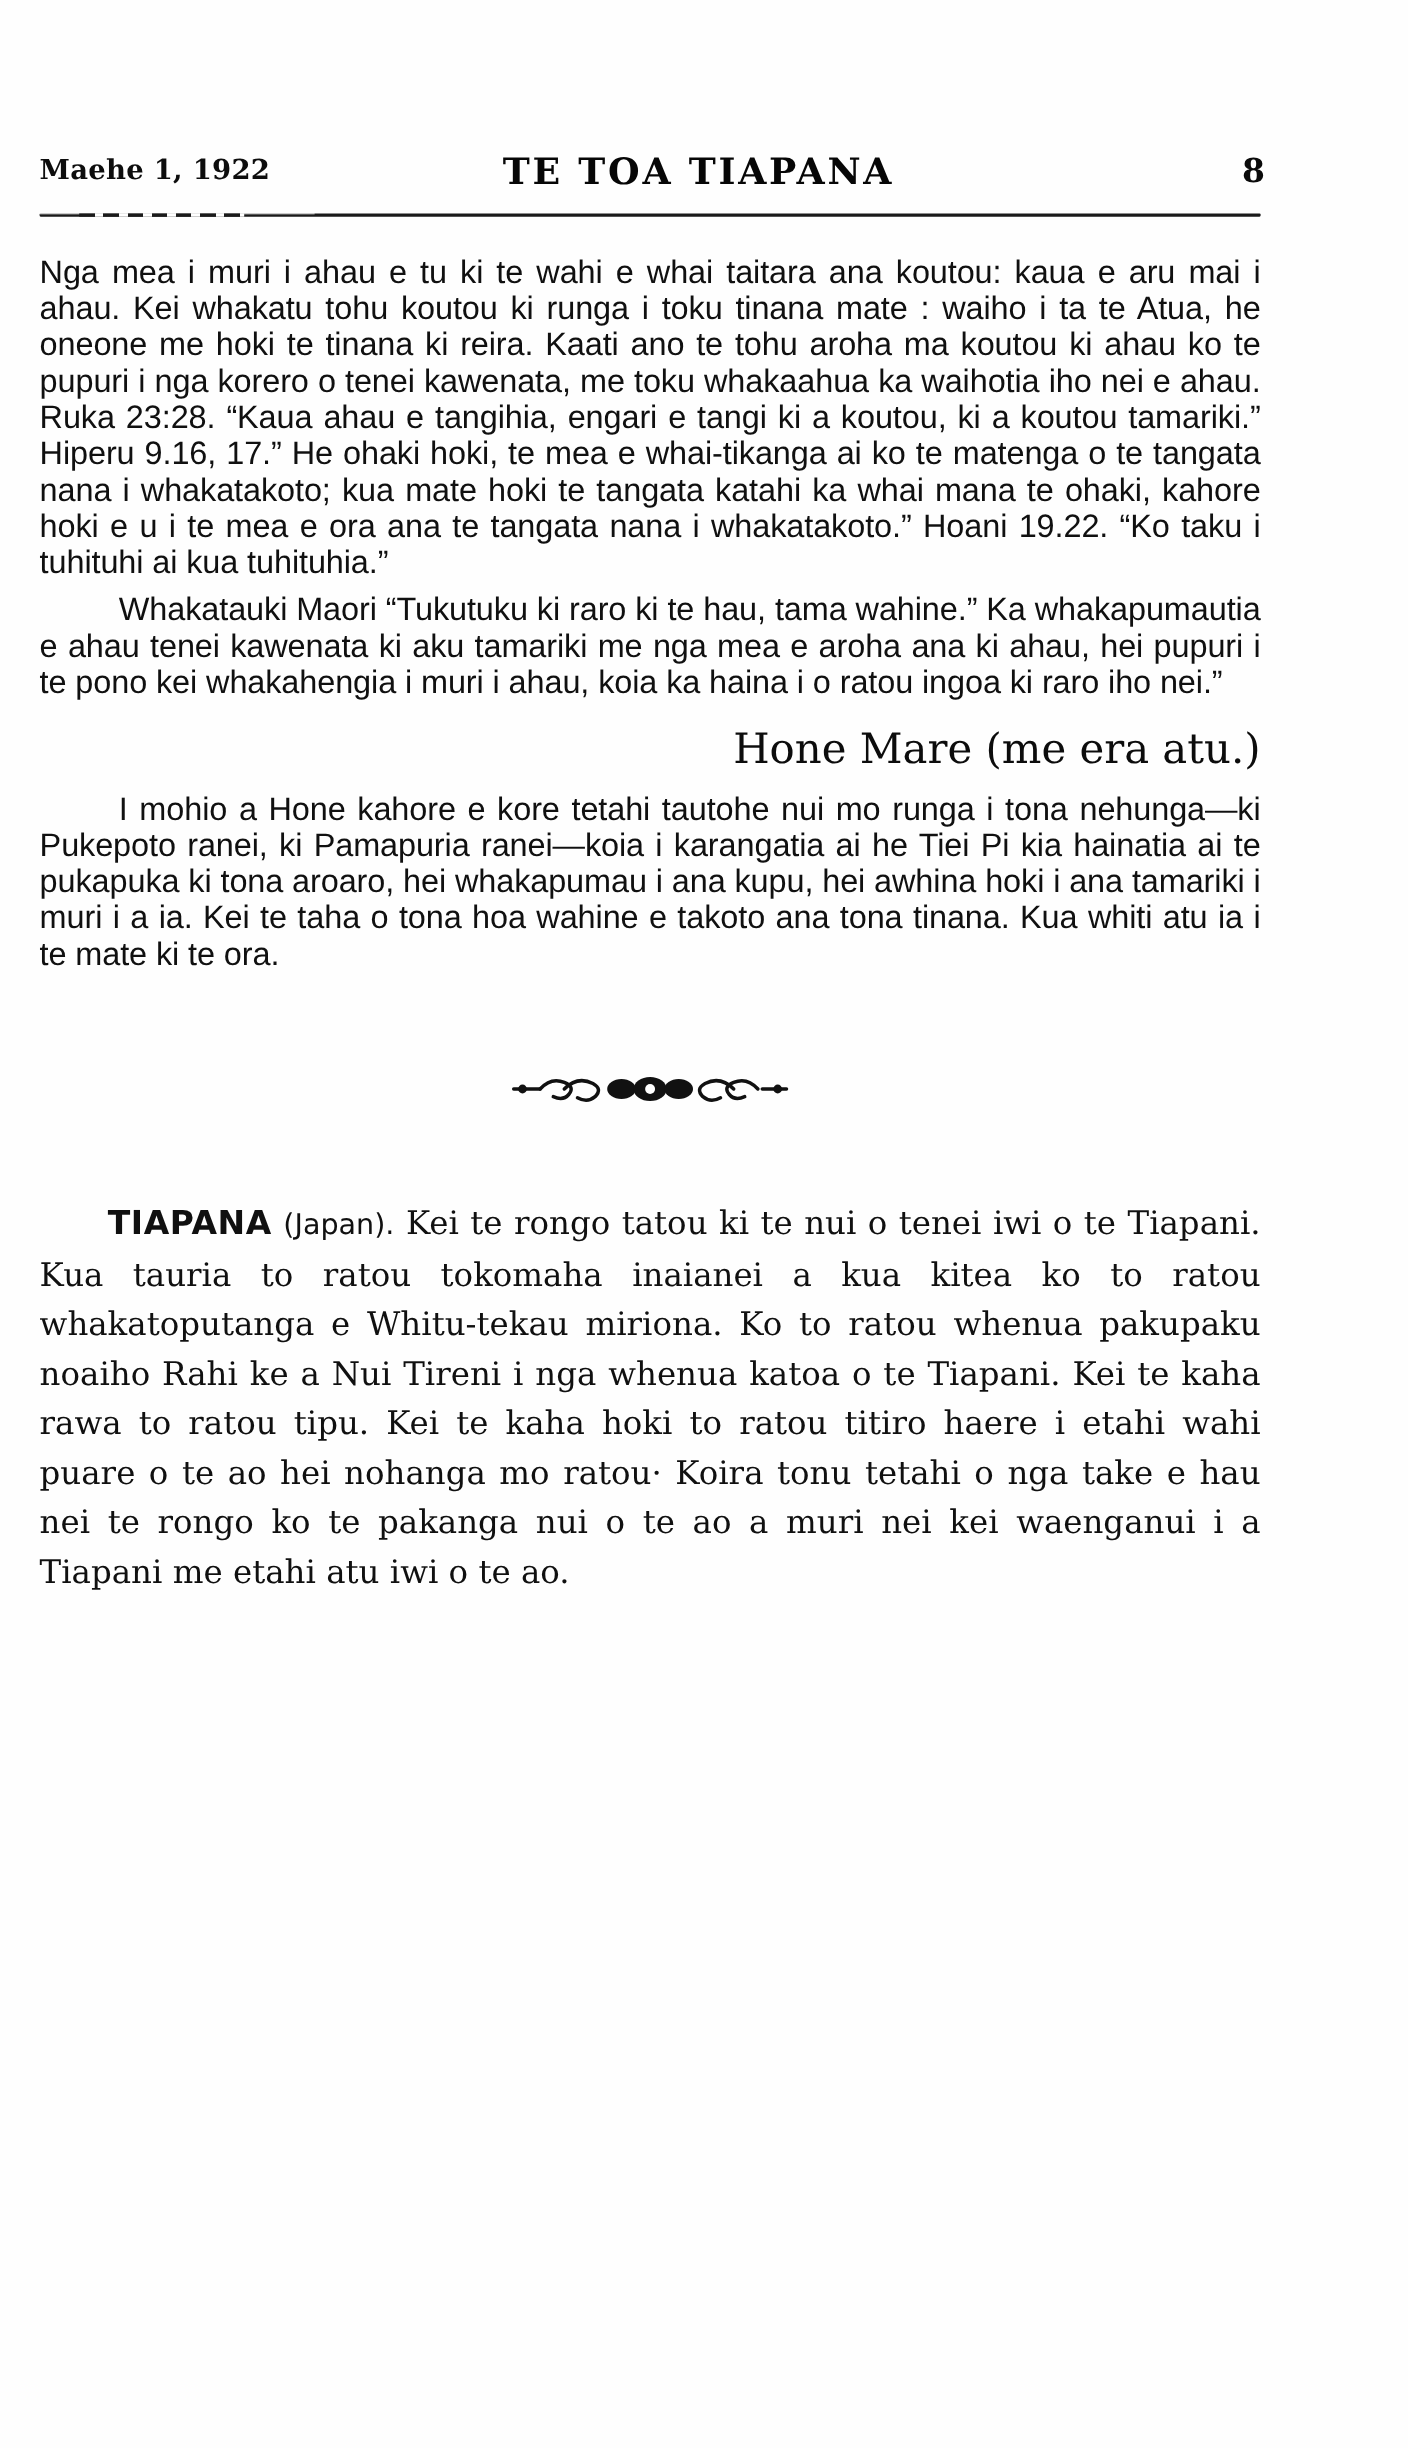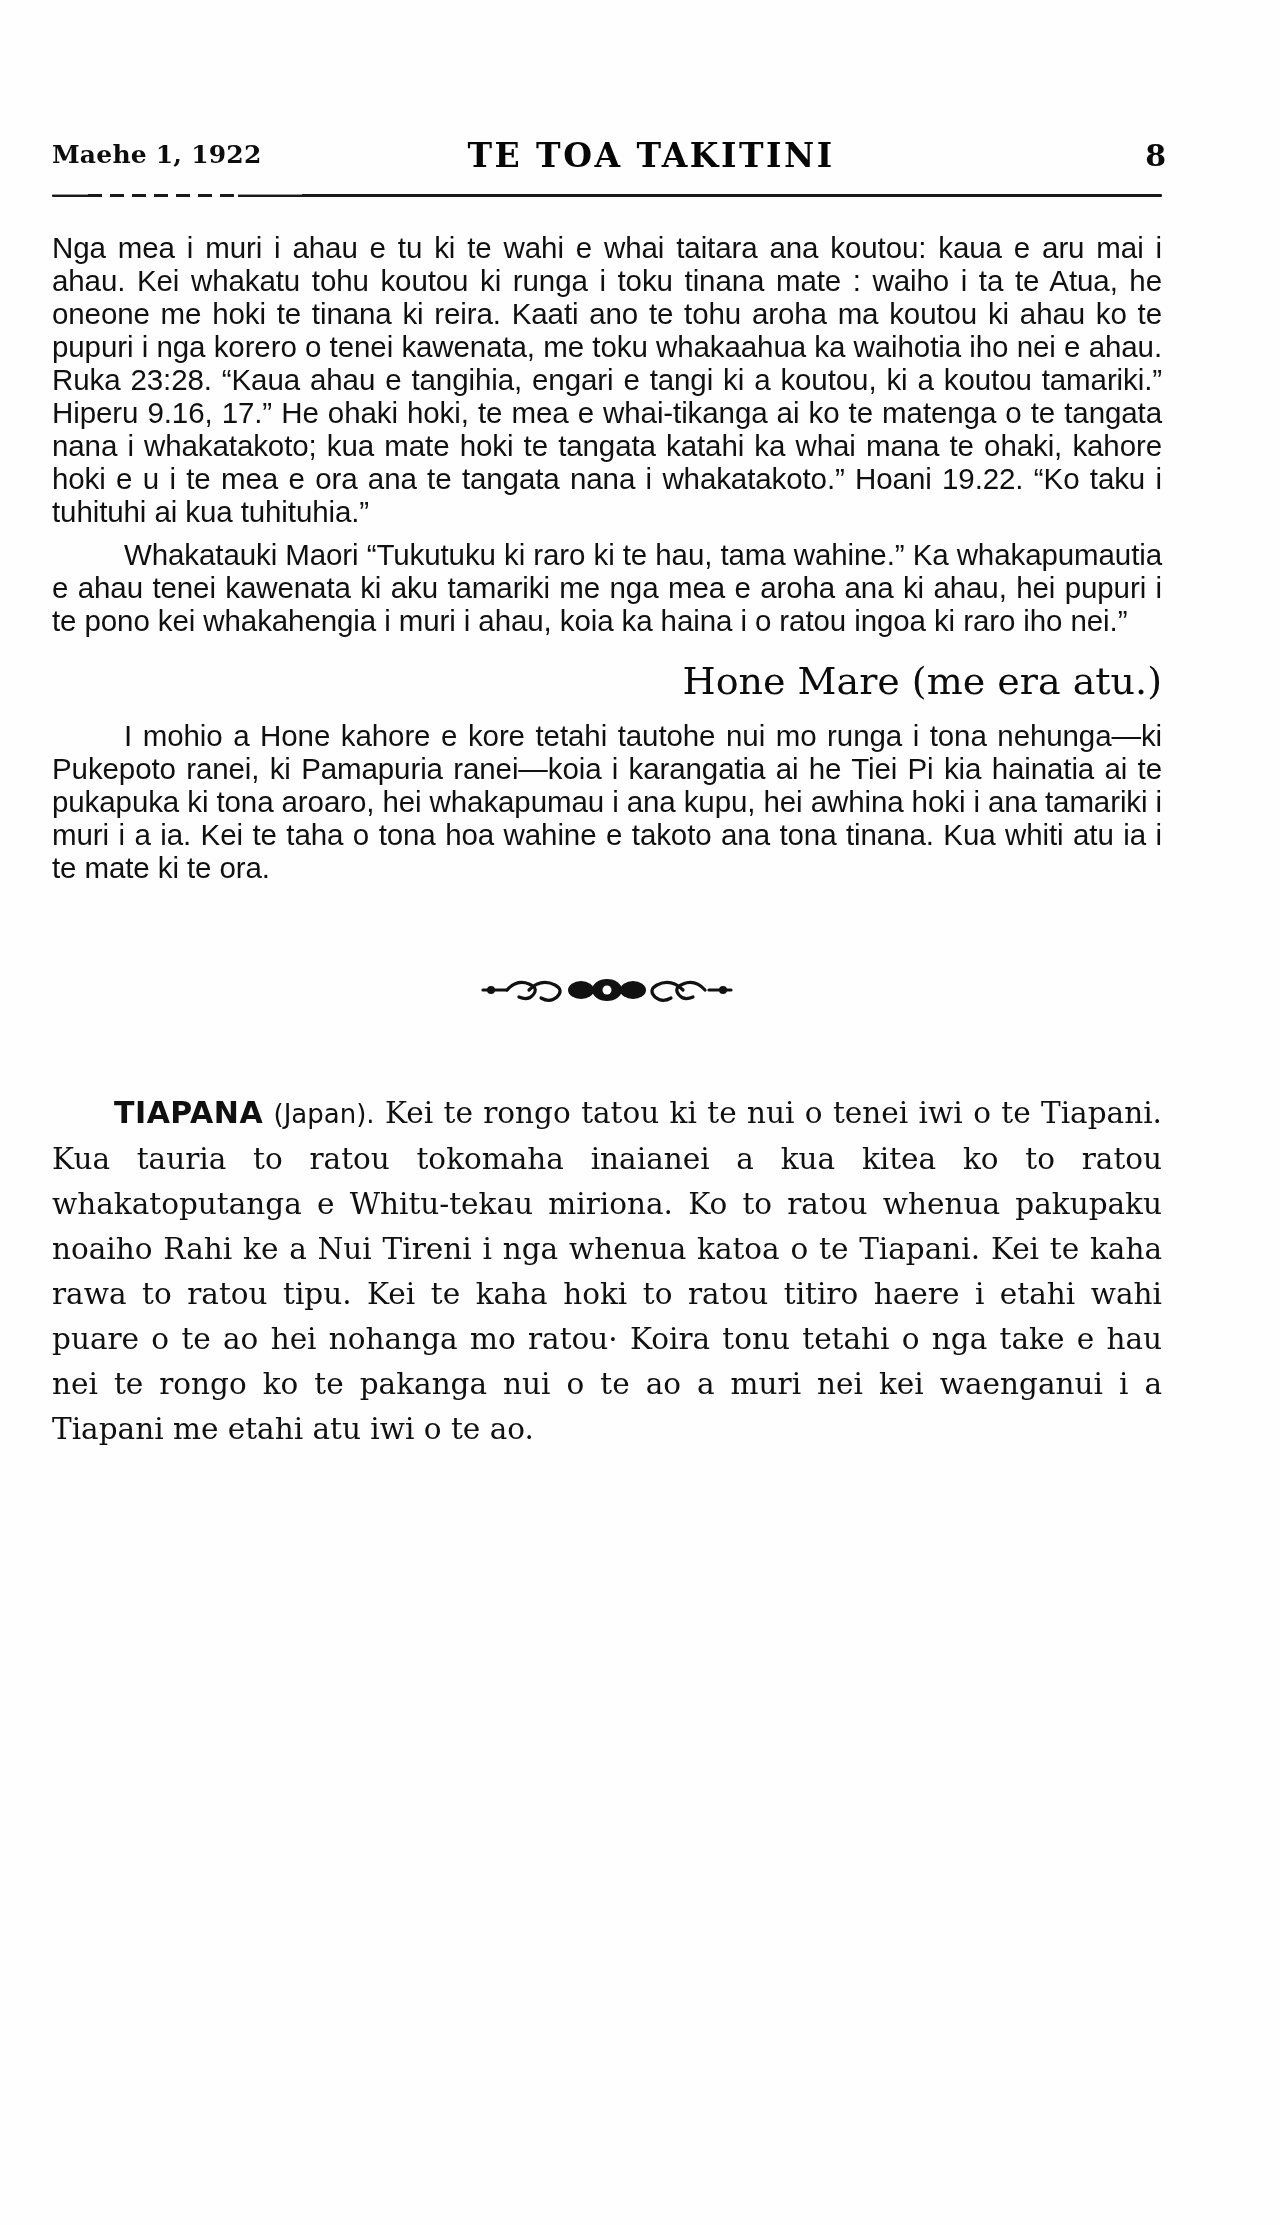--- a/index.html
+++ b/index.html
@@ -16,21 +16,21 @@
   .page {
     position: relative;
     width: 1280px;
     min-height: 2225px;
     box-sizing: border-box;
     padding: 0;
     background: #fefefe;
   }
   .content {
     position: absolute;
-    left: 52px;
+    left: 36px;
     top: 0;
     width: 1180px;
   }
   
   .running-head {
     position: relative;
     margin-top: 140px;
     height: 46px;
     font-family: "DejaVu Serif", serif;
   }
@@ -157,21 +157,21 @@
   }
 </style>
 </head>
 <body>
 
 <div class="page">
   <div class="content">
 
     <div class="running-head">
       <div class="rh-left">Maehe 1, 1922</div>
-      <div class="rh-center">TE TOA TAKITINI</div>
+      <div class="rh-center">TE TOA TIAPANA</div>
       <div class="rh-right">8</div>
     </div>
 
     <div class="rule"></div>
 
     <div class="body-block">
       <p>Nga mea i muri i ahau e tu ki te wahi e whai taitara ana koutou: kaua e aru mai i ahau.  Kei whakatu tohu koutou ki runga i toku tinana mate : waiho i ta te Atua, he oneone me hoki te tinana ki reira.  Kaati ano te tohu aroha ma koutou ki ahau ko te pupuri i nga korero o tenei kawenata, me toku whakaahua ka waihotia iho nei e ahau.  Ruka 23:28.  “Kaua ahau e tangihia, engari e tangi ki a koutou, ki a koutou tamariki.”   Hiperu 9.16, 17.”  He ohaki hoki, te mea e whai-tikanga ai ko te matenga o te tangata nana i whakatakoto; kua mate hoki te tangata katahi ka whai mana te ohaki, kahore hoki e u i te mea e ora ana te tangata nana i whakatakoto.” Hoani 19.22.  “Ko taku i tuhituhi ai kua tuhituhia.”</p>
       <div class="gap-sm"></div>
       <p class="indent">Whakatauki Maori “Tukutuku ki raro  ki  te  hau, tama wahine.”   Ka whakapumautia e ahau tenei kawenata ki aku tamariki me nga mea e aroha ana ki ahau, hei pupuri i te pono kei whakahengia i muri i ahau, koia ka haina i o ratou ingoa ki raro iho nei.”</p>
     </div>

